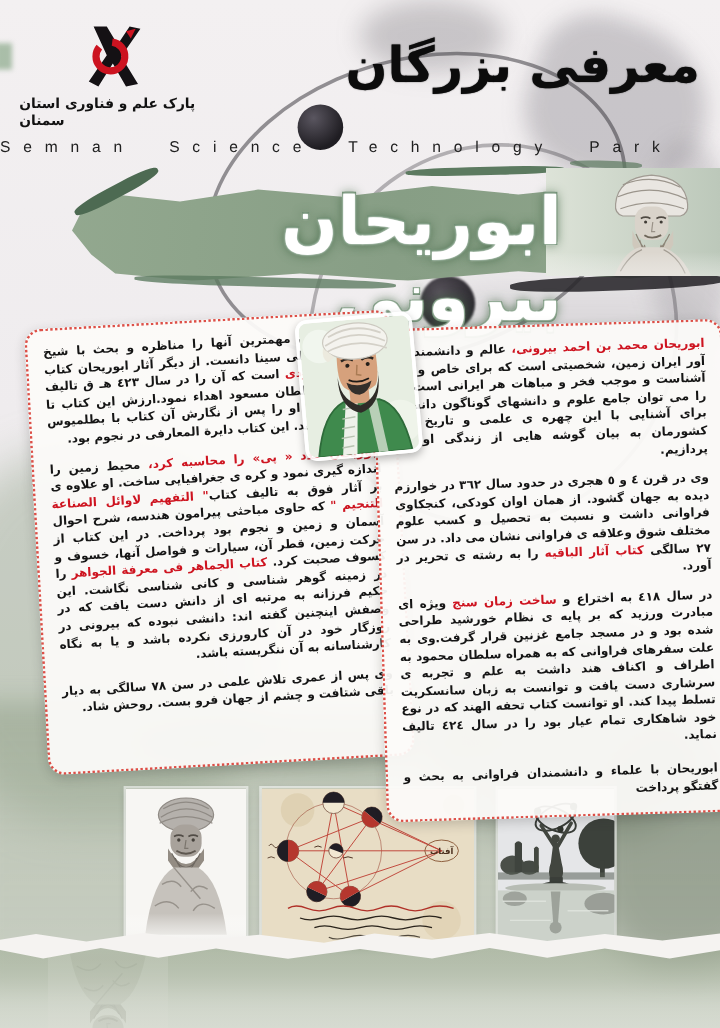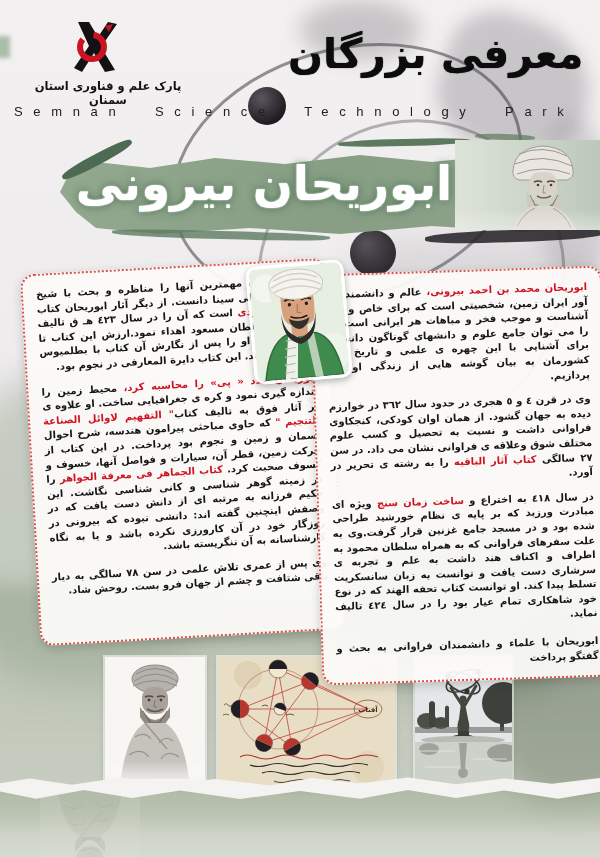--- a/index.html
+++ b/index.html
@@ -18,30 +18,30 @@
   .sphere1{left:248px;top:87px;width:38px;height:38px;border-radius:50%;background:radial-gradient(circle at 35% 30%,#5a5660,#1f1d22 70%);filter:blur(.6px);}
   .sphere2{left:350px;top:230px;width:46px;height:46px;border-radius:50%;background:radial-gradient(circle at 35% 30%,#565159,#232126 70%);filter:blur(.7px);}
   .washmid{left:320px;top:235px;width:300px;height:430px;background:rgba(118,116,124,.16);filter:blur(15px);border-radius:30%;}
   .washleft{left:-50px;top:375px;width:270px;height:310px;background:rgba(138,156,128,.38);filter:blur(18px);border-radius:40%;}
   .washbottom{left:-20px;top:585px;width:660px;height:240px;background:linear-gradient(180deg,rgba(133,150,123,.42),rgba(168,178,158,.52));filter:blur(10px);}
   .blobdark1{left:355px;top:535px;width:230px;height:160px;background:rgba(68,80,64,.5);filter:blur(16px);border-radius:45%;}
   .blobdark2{left:495px;top:615px;width:150px;height:190px;background:rgba(58,70,56,.45);filter:blur(14px);border-radius:40%;}
   .streaklow{left:115px;top:598px;width:310px;height:44px;background:rgba(93,113,86,.35);filter:blur(9px);border-radius:50%;}
   
   .logo{left:72px;top:20px;width:48px;height:56px;z-index:4;}
-  .park-fa{left:16px;top:79px;width:184px;text-align:center;font-size:11.5px;font-weight:bold;direction:rtl;color:#121212;z-index:4;}
+  .park-fa{left:16px;top:79px;width:184px;text-align:left;font-size:11.5px;font-weight:bold;direction:rtl;color:#121212;z-index:4;}
   .series-title{right:12px;top:22px;width:300px;text-align:left;font-size:41px;font-weight:bold;direction:rtl;color:#0c0c0c;z-index:4;line-height:64px;text-shadow:0 0 1px #222;}
-  .park-en{left:0;top:104px;width:576px;box-sizing:border-box;padding:0 14px;font-family:"Liberation Sans",sans-serif;font-size:13px;color:#202020;letter-spacing:.82em;word-spacing:1.1em;white-space:nowrap;z-index:4;}
+  .park-en{left:0;top:115px;width:576px;box-sizing:border-box;padding:0 0;font-family:"Liberation Sans",sans-serif;font-size:13px;color:#202020;letter-spacing:.82em;word-spacing:1.1em;white-space:nowrap;z-index:4;}
   
   .banner{left:0;top:138px;width:600px;height:112px;z-index:3;}
   .band{position:absolute;left:0;top:10px;width:600px;height:86px;
     background:linear-gradient(95deg,#95aa91,#879e85 55%,#8fa58b);
     clip-path:polygon(70px 24px,96px 14px,150px 20px,215px 10px,285px 16px,360px 7px,432px 14px,520px 5px,600px 11px,600px 78px,525px 84px,432px 78px,340px 86px,250px 80px,160px 86px,96px 80px,76px 64px,60px 44px);}
-  .banner-title{position:absolute;left:60px;top:14px;width:408px;margin:0;text-align:center;direction:rtl;
-    font-size:47px;line-height:64px;font-weight:bold;color:#ffffff;z-index:5;
+  .banner-title{position:absolute;left:60px;top:14px;width:408px;margin:0;text-align:right;direction:rtl;
+    font-size:55px;line-height:64px;font-weight:bold;color:#ffffff;z-index:5;
     text-shadow:0 0 2px #fdfffd,1px 1px 0 #6d8d71,-1px -1px 0 #6d8d71,1px -1px 0 #6d8d71,-1px 1px 0 #6d8d71,0 0 9px rgba(66,104,70,.95);}
   .banner-sub{position:absolute;left:404px;top:56px;z-index:6;color:#fff;font-size:9px;font-weight:bold;letter-spacing:2.6px;font-family:"DejaVu Sans Mono","DejaVu Sans",monospace;text-shadow:0 0 2px rgba(80,110,84,.9);}
   .banner-portrait{position:absolute;left:455px;top:2px;width:145px;height:90px;z-index:4;overflow:hidden;}
   .streak{position:absolute;background:#5c7a60;border-radius:40%;}
   .st1{left:338px;top:1px;width:132px;height:7px;transform:rotate(-1.5deg);}
   .st2{left:112px;top:93px;width:218px;height:8px;transform:rotate(1.6deg);opacity:.8;}
   .st3{left:58px;top:16px;width:78px;height:11px;transform:rotate(-28deg);background:#4d6a52;}
   .st4{left:425px;top:92px;width:178px;height:12px;transform:rotate(-2deg);background:#28262a;opacity:.88;}
   .st5{left:475px;top:-4px;width:60px;height:6px;transform:rotate(2deg);opacity:.7;}
   

